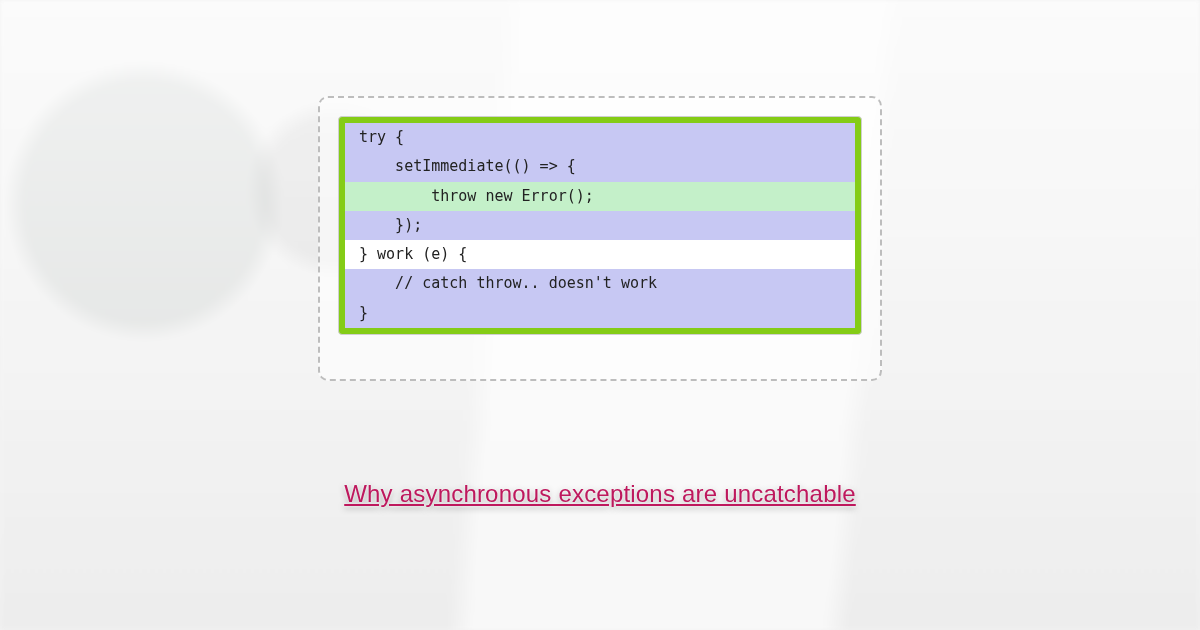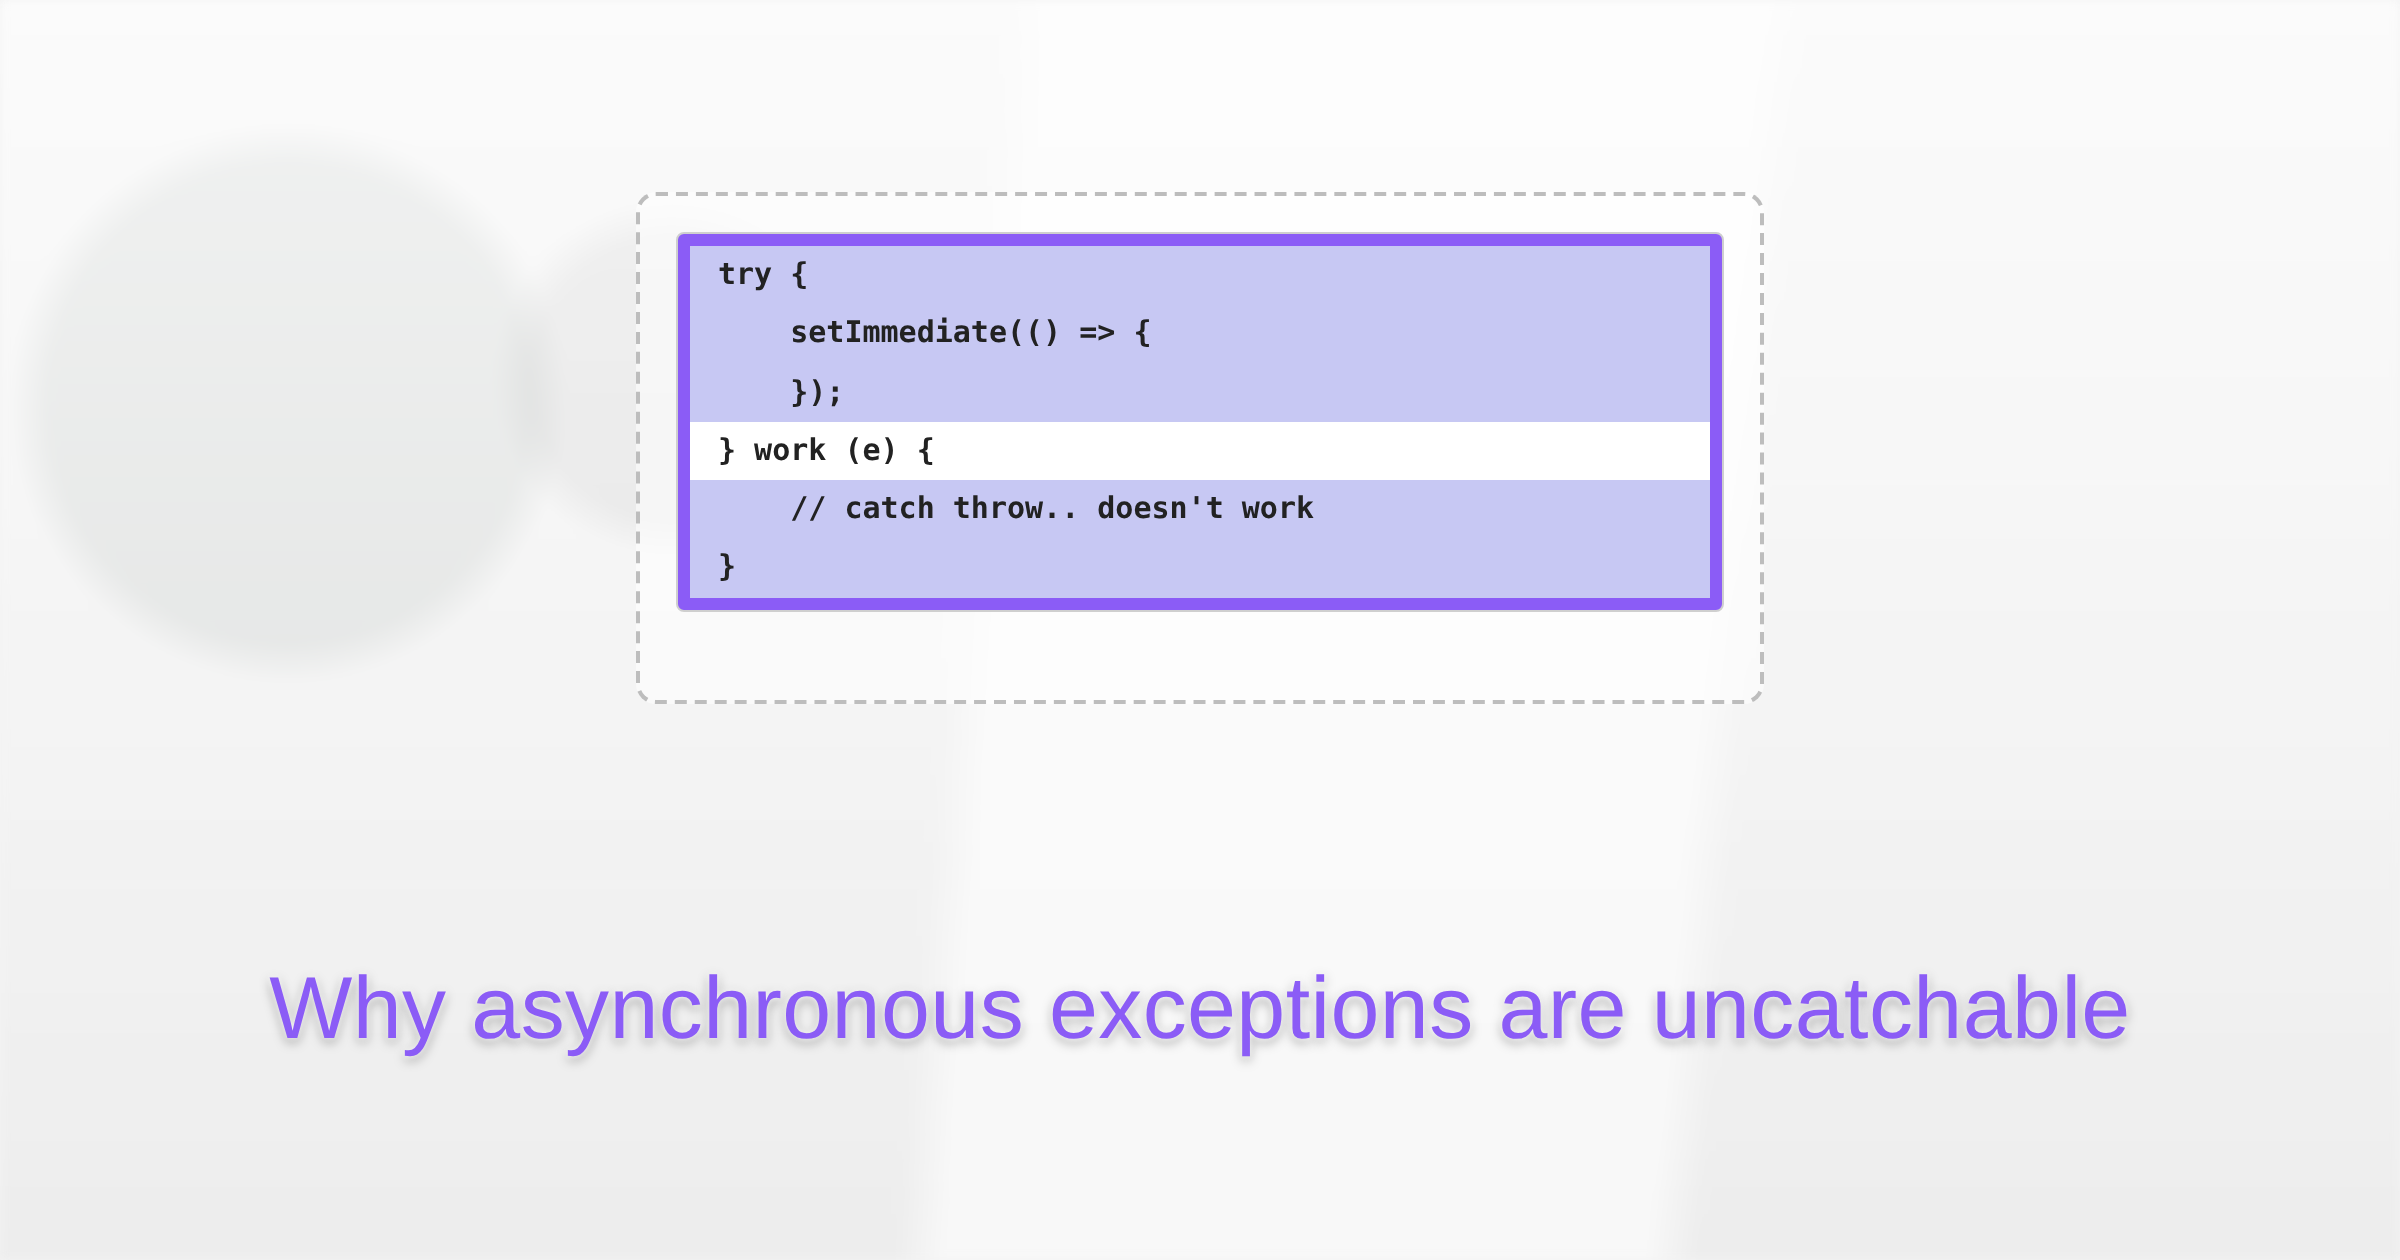--- a/index.html
+++ b/index.html
@@ -35,63 +35,64 @@
     width: 564px;
     padding: 18px 18px 44px 18px;
     border: 2px dashed #bdbdbd;
     border-radius: 10px;
     background: rgba(255,255,255,0.55);
   }
 
   .code-card {
     border: 1px solid #cfcfcf;
     border-radius: 4px;
-    background: #8b5cf6;
+    background: #84cc16;
     padding: 6px;
-    font-weight: bold;
   }
 
   .code-block {
     font-family: ui-monospace, SFMono-Regular, Menlo, Consolas, monospace;
     font-size: 15px;
     line-height: 1.95;
     color: #222;
   }
   .code-line {
     white-space: pre;
     padding: 0 14px;
   }
   .hl-purple { background: #c7c8f3; }
   .hl-green  { background: #c4f0c9; }
   .hl-none   { background: #ffffff; }
 
   .title {
     position: absolute;
     left: 50%; top: 480px;
     transform: translateX(-50%);
-    font-size: 44px;
+    font-size: 24px;
     font-weight: 400;
-    color: #8b5cf6;
+    color: #be185d;
     text-shadow:
       0 0 3px rgba(255,255,255,1),
       0 2px 6px rgba(0,0,0,0.35);
     white-space: nowrap;
     letter-spacing: 0.2px;
+    text-decoration: underline;
   }
 </style>
 </head>
 <body>
 
 <div class="bg"></div>
 
 <div class="card-frame">
   <div class="code-card">
     <div class="code-block">
       <div class="code-line hl-purple">try {</div>
       <div class="code-line hl-purple">    setImmediate(() =&gt; {</div>
+      <div class="code-line hl-green">        throw new Error();</div>
       <div class="code-line hl-purple">    });</div>
       <div class="code-line hl-none">} work (e) {</div>
       <div class="code-line hl-purple">    // catch throw.. doesn't work</div>
       <div class="code-line hl-purple">}</div>
     </div>
   </div>
 </div>
 
 <div class="title">Why asynchronous exceptions are uncatchable</div>
 

